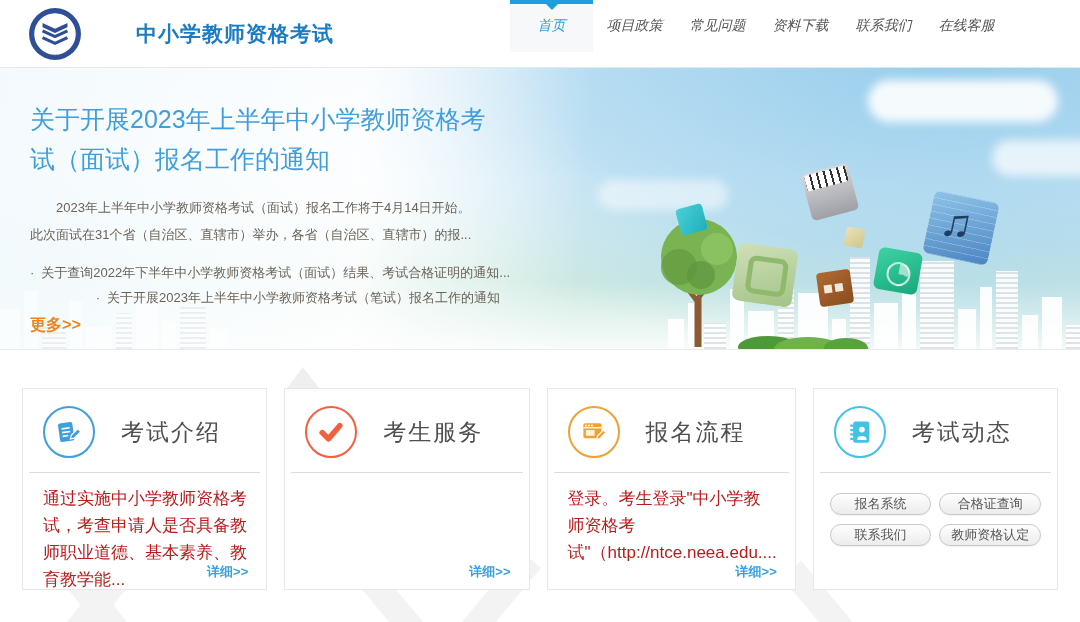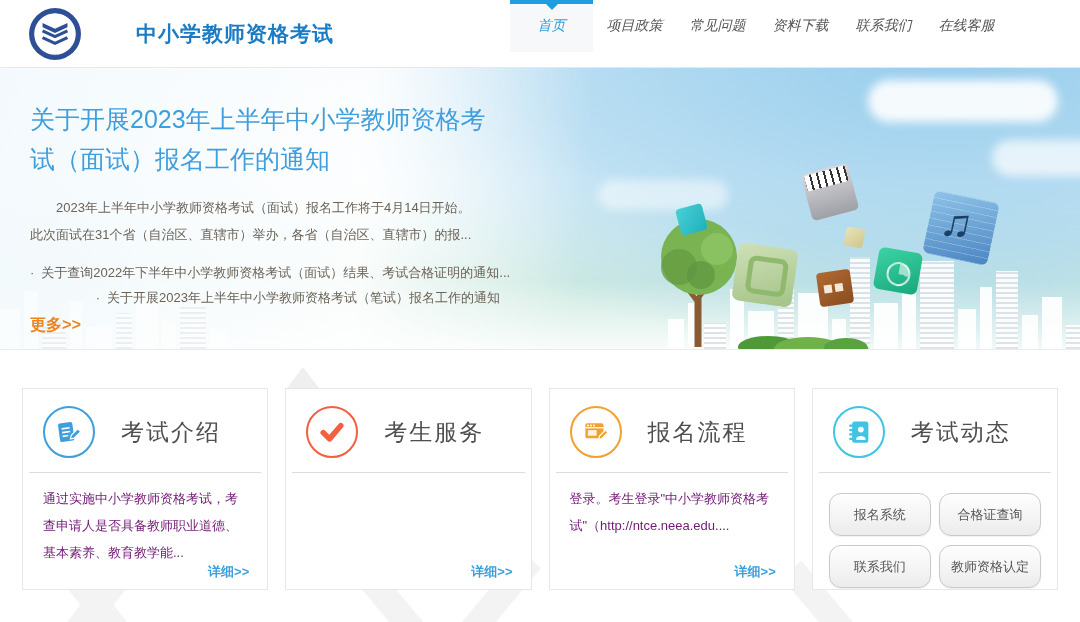--- a/index.html
+++ b/index.html
@@ -117,28 +117,28 @@
   .card {
     flex:1 1 0; height:202px; background:#fff; border:1px solid #e7e7e7; position:relative;
   }
   .card-head { display:flex; align-items:center; padding:17px 0 14px 20px; }
   .icon-ring {
     width:52px; height:52px; border-radius:50%; border:2px solid currentColor;
     display:flex; align-items:center; justify-content:center; flex:0 0 auto;
   }
   .card-title { font-size:23px; color:#4f4f4f; margin-left:26px; letter-spacing:2px; }
   .card-divider { height:1px; background:#dcdcdc; margin:0 6px; }
-  .card-body { padding:12px 18px 0 20px; font-size:13px; line-height:27px; color:#701a75; }
+  .card-body { padding:12px 18px 0 20px; font-size:17px; line-height:27px; color:#b91c1c; }
   .card-link {
     position:absolute; right:18px; bottom:8px;
     font-size:13px; color:#3a9fdc; cursor:pointer; font-weight:bold;
   }
   .svc-grid { display:grid; grid-template-columns:1fr 1fr; gap:9px 8px; padding:20px 16px 0; }
   .svc-btn {
-    height:43px; font-size:13px; color:#555; cursor:pointer;
+    height:22px; font-size:13px; color:#555; cursor:pointer;
     background:linear-gradient(180deg,#fefefe,#ececec);
     border:1px solid #c9c9c9; border-radius:12px;
     box-shadow:0 1px 1px rgba(0,0,0,.06);
     font-family:inherit;
   }
 
   
   .pat { position:absolute; background:#f3f3f3; z-index:0; }
   .pat.bar { width:150px; height:26px; }
   .pat.p1 { left:22px;  top:592px; transform:rotate(52deg); }

